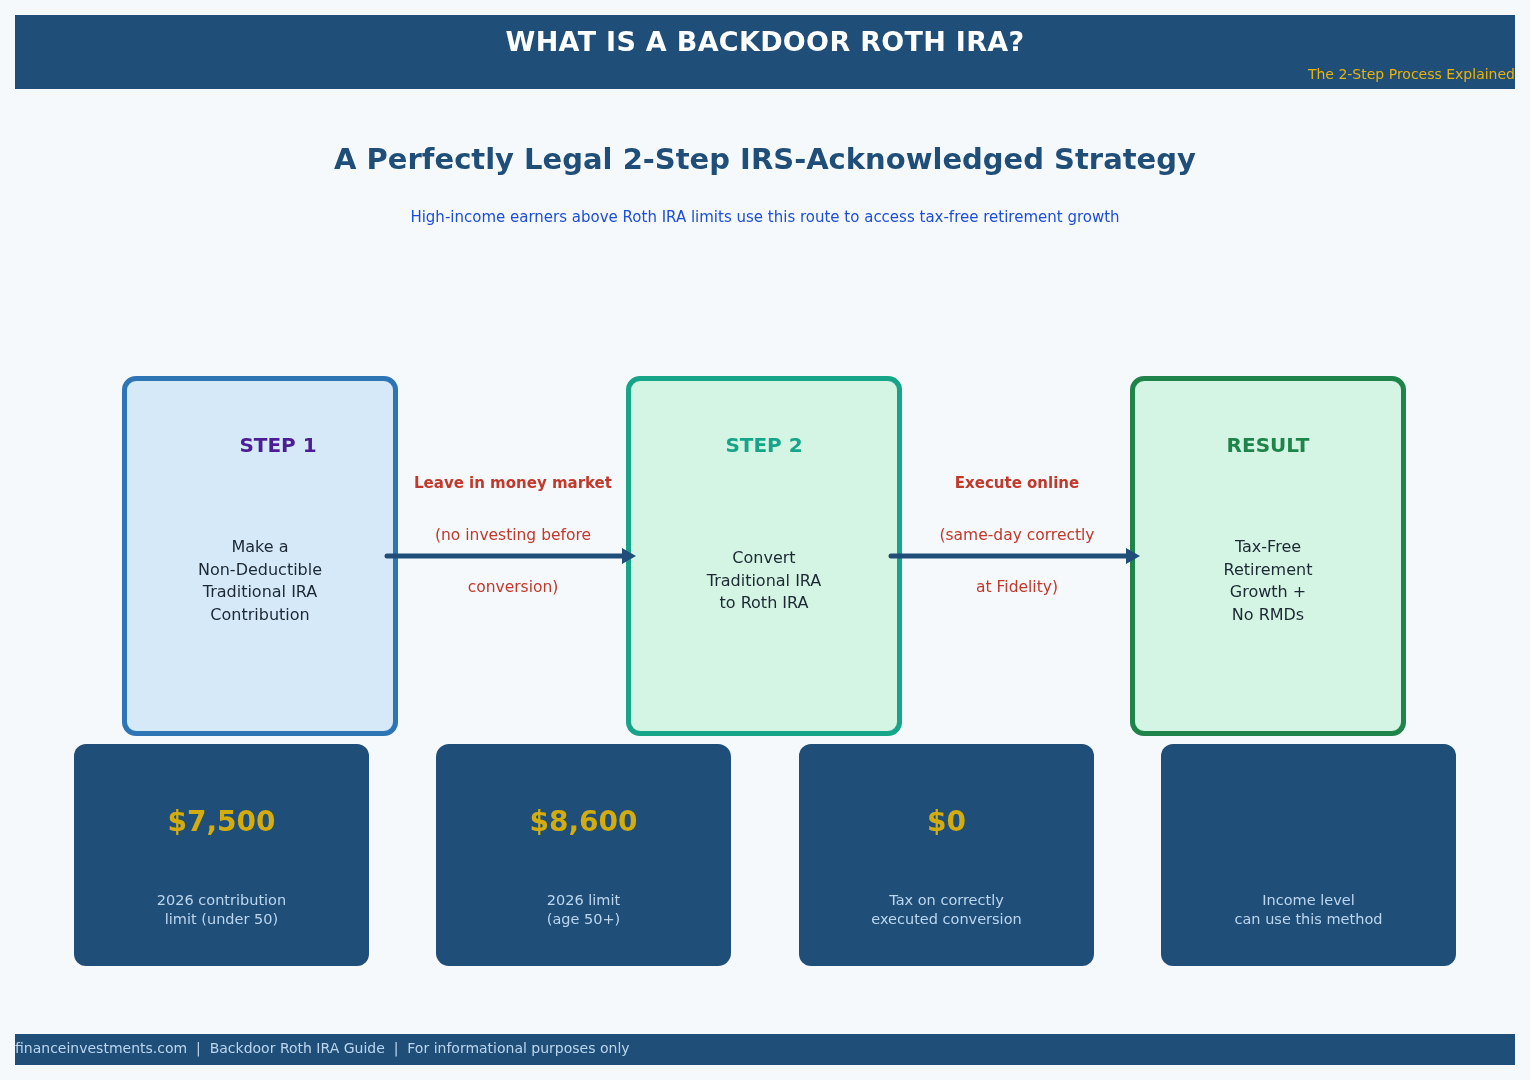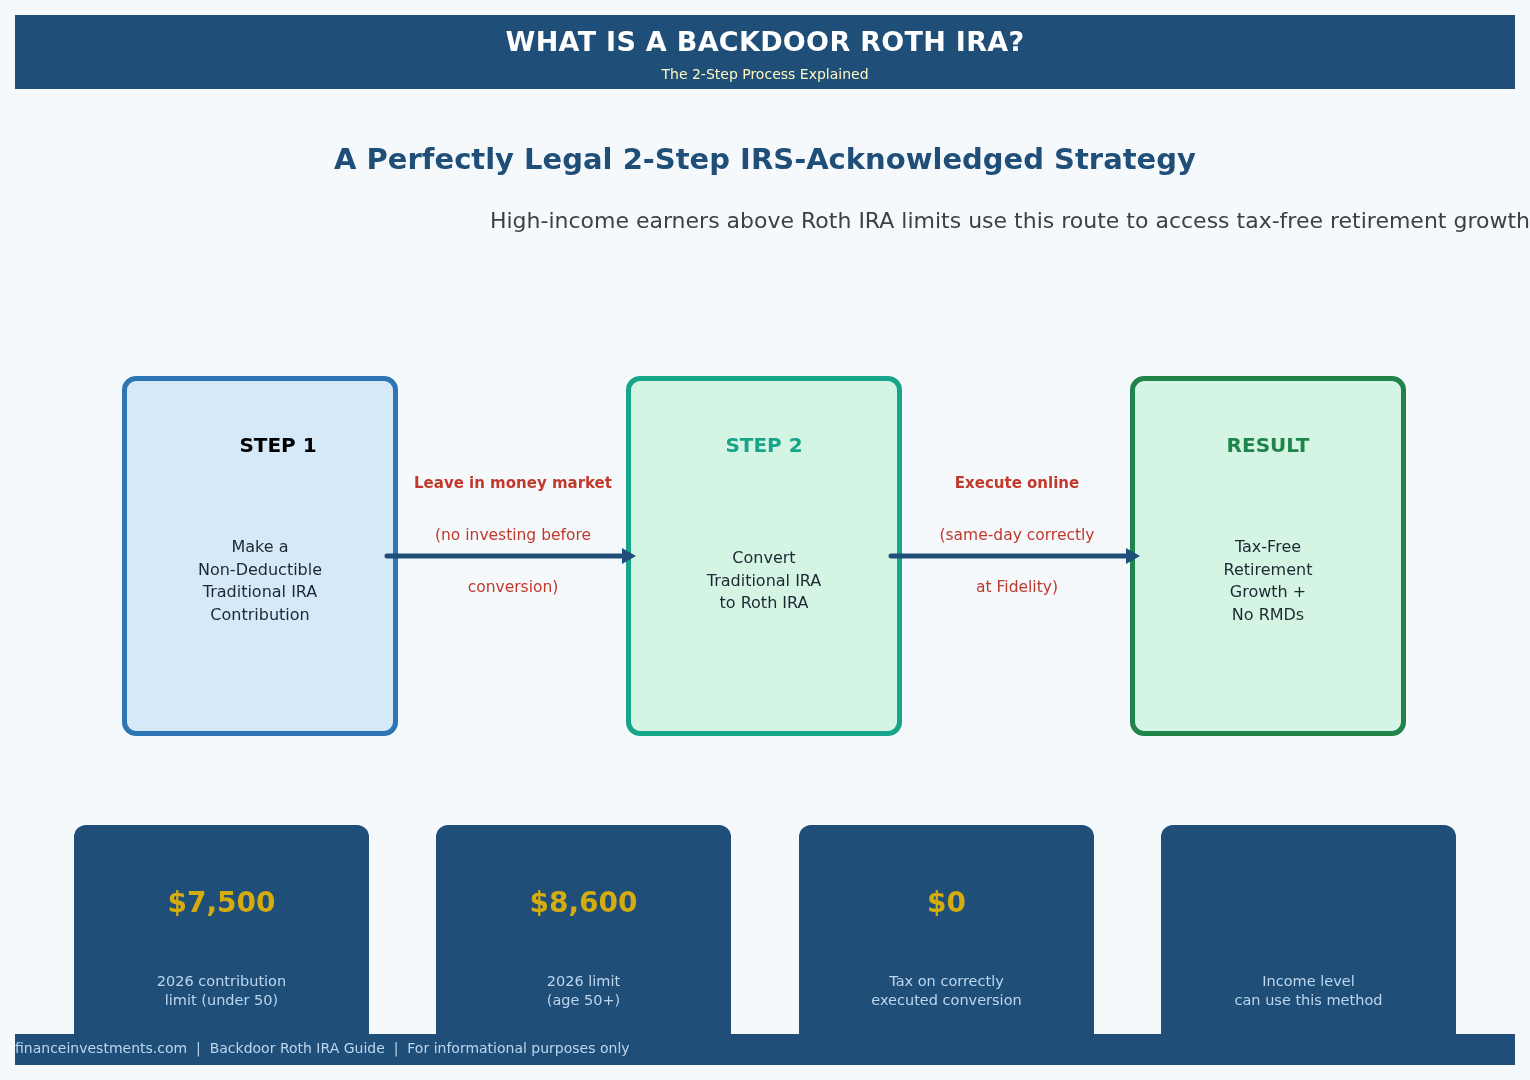--- a/index.html
+++ b/index.html
@@ -13,62 +13,62 @@
   .header {
     position: absolute; left: 15px; top: 15px; width: 1500px; height: 74px;
     background: #1f4e79; text-align: center; color: #fff;
   }
   .header .title {
     position: absolute; left: 0; right: 0; top: 11px;
     font-size: 27px; font-weight: bold; letter-spacing: 0.3px;
   }
   .header .subtitle {
     position: absolute; left: 0; right: 0; top: 51px;
-    font-size: 14px; color: #fef9c3;
+    font-size: 14px; color: #eab308; text-align: right;
   }
   .main-title {
     position: absolute; left: 0; right: 0; top: 142px; text-align: center;
     font-size: 29px; font-weight: bold; color: #1f4e79;
   }
   .main-sub {
-    position: absolute; left: 0; right: 0; top: 208px; text-align: right;
-    font-size: 22px; color: #404040;
+    position: absolute; left: 0; right: 0; top: 208px; text-align: center;
+    font-size: 15px; color: #1d4ed8;
   }
   .step-box {
     position: absolute; top: 376px; width: 276px; height: 360px;
     border: 5px solid; border-radius: 14px;
   }
   .step-box .label {
     position: absolute; left: 0; right: 0; top: 52px; text-align: center;
     font-size: 20px; font-weight: bold;
   }
   .step-box .desc {
     position: absolute; left: 0; right: 0; text-align: center;
     font-size: 16px; color: #1c2833; line-height: 22.5px; white-space: pre-line;
   }
   #step1 { left: 122px; background: #d6e9f8; border-color: #2e75b6; }
-  #step1 .label { color: #000000; margin-left: 36px; }
+  #step1 .label { color: #4c1d95; margin-left: 36px; }
   #step1 .desc { top: 155px; }
   #step2 { left: 626px; background: #d4f5e3; border-color: #17a589; }
   #step2 .label { color: #17a589; }
   #step2 .desc { top: 166px; }
   #result { left: 1130px; background: #d4f5e3; border-color: #1e8449; }
   #result .label { color: #1e8449; }
   #result .desc { top: 155px; }
 
   .arrow { position: absolute; top: 545px; height: 22px; }
   .arrow-label {
     position: absolute; width: 240px; text-align: center; color: #c0392b;
   }
   .arrow-label .bold { position: absolute; left: 0; right: 0; top: 0; font-size: 15px; font-weight: bold; }
   .arrow-label .line1 { position: absolute; left: 0; right: 0; top: 52px; font-size: 15.5px; }
   .arrow-label .line2 { position: absolute; left: 0; right: 0; top: 104px; font-size: 15.5px; }
 
   .stat-card {
-    position: absolute; top: 825px; width: 295px; height: 222px;
+    position: absolute; top: 744px; width: 295px; height: 222px;
     background: #1f4e79; border-radius: 12px; text-align: center;
   }
   .stat-card .value {
     position: absolute; left: 0; right: 0; top: 61px;
     font-size: 28px; font-weight: bold; color: #d4ac0d;
   }
   .stat-card .caption {
     position: absolute; left: 0; right: 0; top: 147px;
     font-size: 14.5px; color: #bcd6ee; line-height: 18.5px; white-space: pre-line;
   }
@@ -130,21 +130,21 @@
   <div class="bold">Execute online</div>
   <div class="line1">(same-day correctly</div>
   <div class="line2">at Fidelity)</div>
 </div>
 
 <div class="stat-card" style="left:74px;">
   <div class="value">$7,500</div>
   <div class="caption">2026 contribution
 limit (under 50)</div>
 </div>
-<div class="stat-card" style="left:436px;">
+<div class="stat-card" style="left:436px;border-radius:13px;">
   <div class="value">$8,600</div>
   <div class="caption">2026 limit
 (age 50+)</div>
 </div>
 <div class="stat-card" style="left:799px;">
   <div class="value">$0</div>
   <div class="caption">Tax on correctly
 executed conversion</div>
 </div>
 <div class="stat-card" style="left:1161px;">

